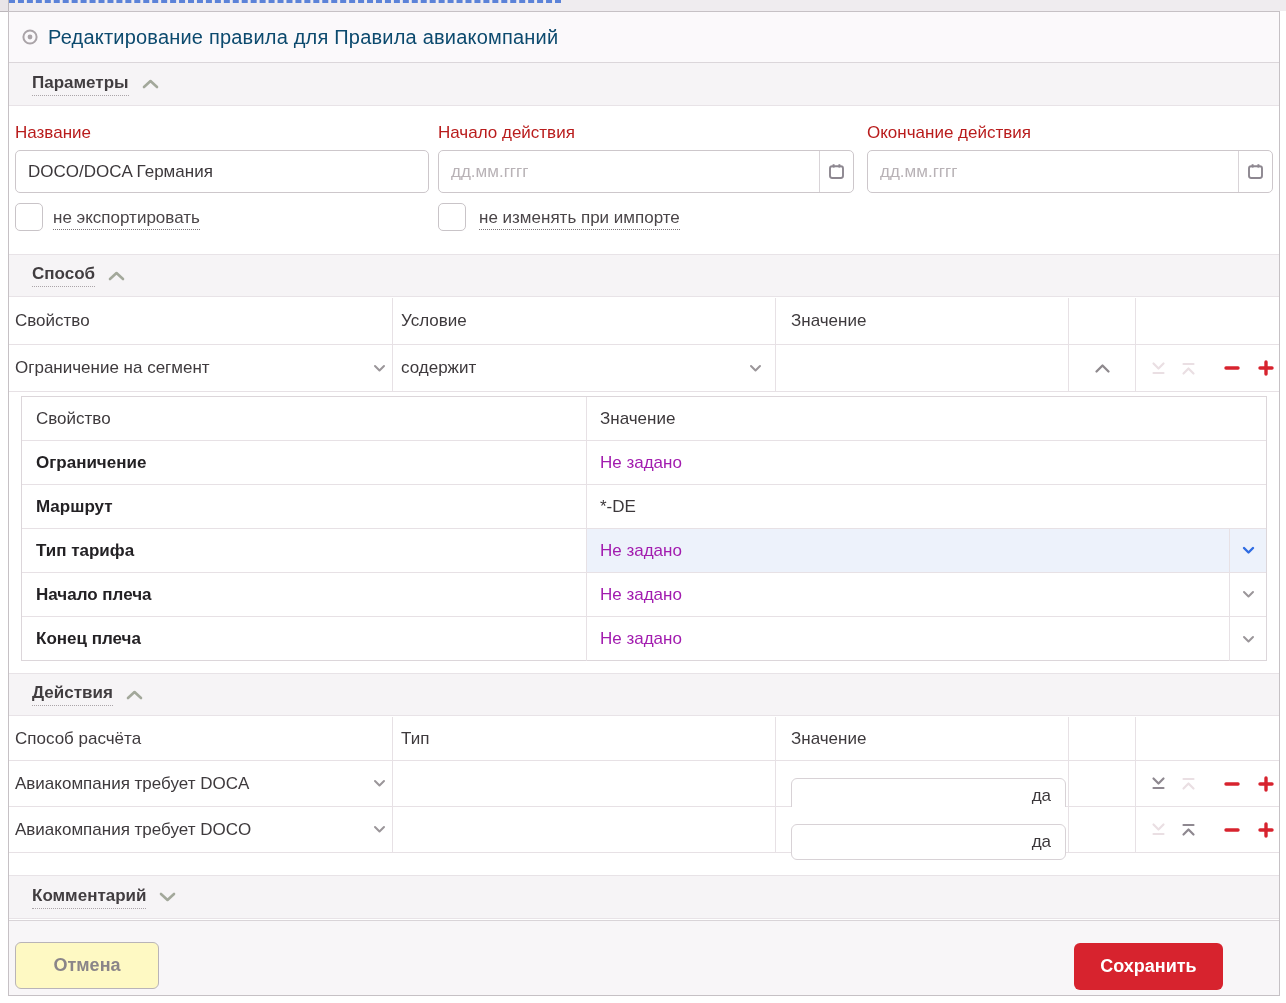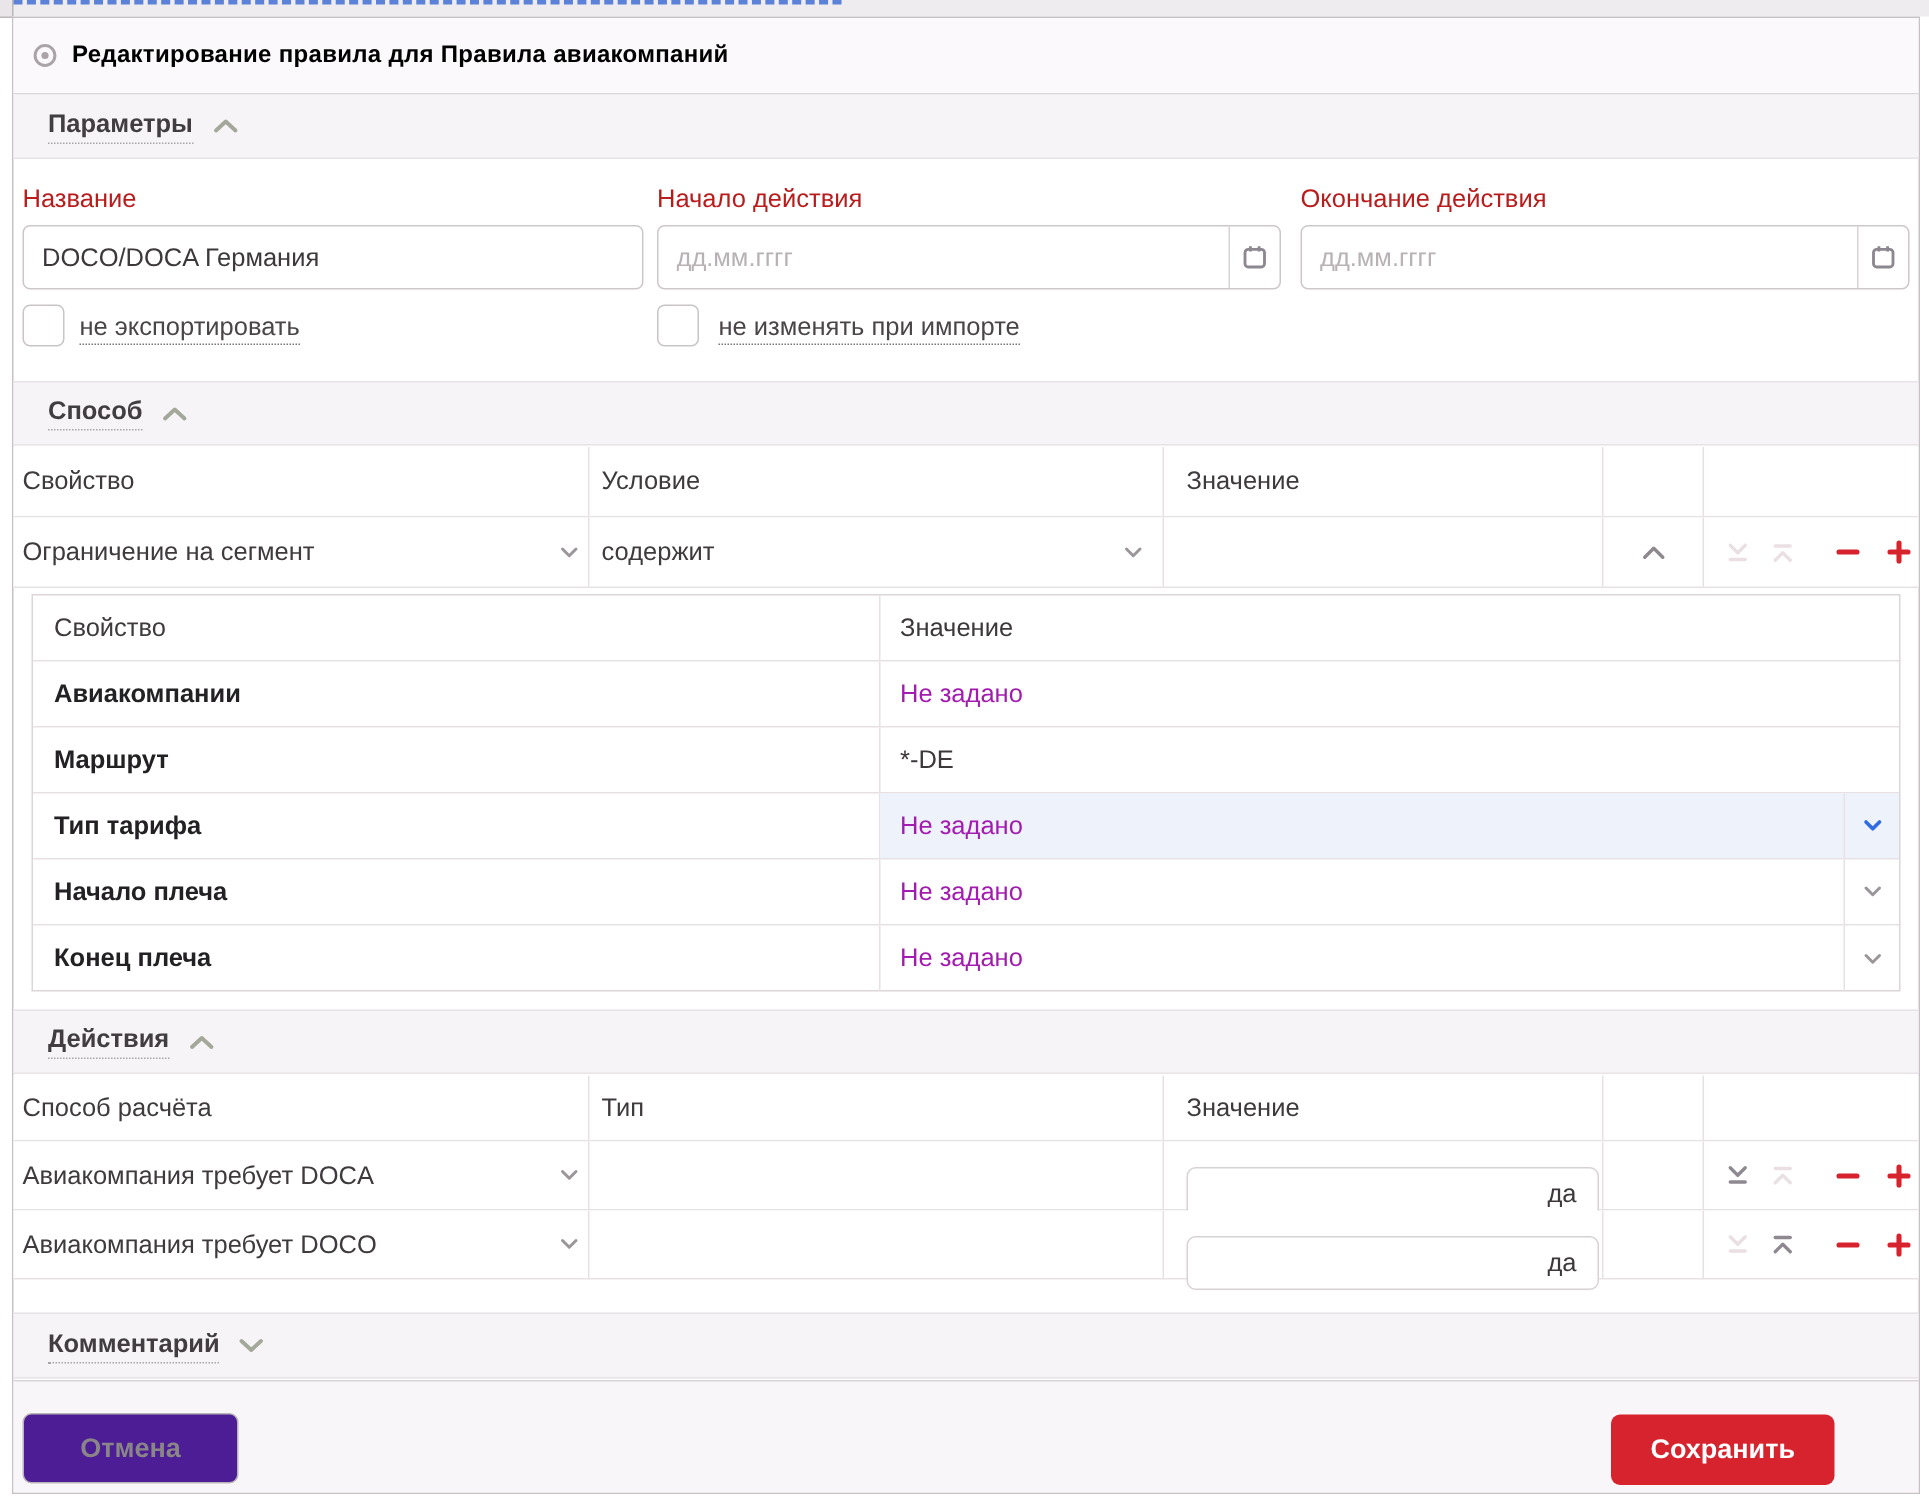--- a/index.html
+++ b/index.html
@@ -15,21 +15,21 @@
   
   .top-strip{position:absolute;left:0;top:0;width:1286px;height:11px;background:#efecef}
   .corner-box{position:absolute;left:0;top:0;width:9px;height:12px;background:#e9e5e8;border-right:1px solid #bcb7bb;border-bottom:1px solid #bcb7bb}
   .top-dashes{position:absolute;left:9px;top:0;width:552px;height:0;border-top:3px dashed var(--link-blue)}
 
   
   .panel{position:absolute;left:8px;top:11px;width:1272px;height:985px;background:#fff;border:1px solid #c6c1c5}
 
   .titlebar{position:absolute;left:0;top:0;width:1270px;height:51px;background:#fbf9fb;border-bottom:1px solid #dbd6da;display:flex;align-items:center}
   .target-icon{margin-left:12px;display:flex;color:#aaa4a8}
-  .page-title{margin-left:9px;font-size:16px;font-weight:bold;color:#000000;letter-spacing:.2px}
+  .page-title{margin-left:9px;font-size:20px;font-weight:normal;color:#0c4a6e;letter-spacing:.2px}
 
   .band{position:absolute;left:0;width:1270px;height:43px;background:#f6f4f6;border-bottom:1px solid #e8e3e7;display:flex;align-items:center}
   .band.bt{border-top:1px solid #e8e3e7}
   .band-title{margin-left:23px;font-size:17px;font-weight:bold;color:#413d40;border-bottom:1px dotted #aba5a9;padding-bottom:2px;cursor:pointer}
   .band-chevron{margin-left:12px;color:#a3a89b;display:flex;cursor:pointer}
 
   
   .field-label{position:absolute;font-size:17px;color:#b91c1c}
   .tinput{position:absolute;height:43px;border:1px solid #cdc7cb;border-radius:5px;background:#fff;font-size:17px;color:#3c383b;padding:0 12px;font-family:inherit;outline:none;width:100%}
   .tinput::placeholder{color:#b8b2b6}
@@ -69,21 +69,21 @@
   .n3{width:37px;display:flex;align-items:center;justify-content:center;color:#9b969a;cursor:pointer;border-left:1px solid #e7e1e5}
   .n1 .blbl{font-weight:bold;color:#232124}
   .ph{color:#a21caf}
   .hl{background:var(--row-highlight)}
   .hl-chev{color:var(--chevron-blue)}
 
   .val-box{margin-left:15px;margin-top:17px;width:275px;height:36px;border:1px solid #d8d2d6;border-radius:6px;display:flex;align-items:center;justify-content:flex-end;padding-right:14px;font-size:17px;color:#3c383b;background:#fff}
 
   
   .footer{position:absolute;left:0;top:908px;width:1270px;height:75px;background:#f8f6f8;border-top:1px solid #d9d4d8}
-  .btn-cancel{position:absolute;left:6px;top:21px;width:144px;height:47px;background:#4c1d95;border:1px solid #b9b4b8;border-radius:6px;font-size:18px;font-weight:bold;color:#8a8589;font-family:inherit;cursor:pointer}
+  .btn-cancel{position:absolute;left:6px;top:21px;width:144px;height:47px;background:#fef9c3;border:1px solid #b9b4b8;border-radius:6px;font-size:18px;font-weight:bold;color:#8a8589;font-family:inherit;cursor:pointer}
   .btn-save{position:absolute;right:56px;top:22px;width:149px;height:47px;background:var(--accent-red);border:none;border-radius:6px;font-size:18px;font-weight:bold;color:#fff;font-family:inherit;cursor:pointer}
   svg{display:block}
 </style>
 </head>
 <body>
 
 <div class="screen">
 
   <div class="top-strip">
     <div class="corner-box"></div>
@@ -211,21 +211,21 @@
       </div>
     </div>
 
     <div class="nested">
       <div class="nrow">
         <div class="n1">Свойство</div>
         <div class="n2">Значение</div>
       </div>
       <div class="nrow">
         <div class="n1">
-            <span class="blbl">Авиакомпании</span>
+            <span class="blbl">Ограничение</span>
           </div>
         <div class="n2">
             <span class="ph">Не задано</span>
           </div>
       </div>
       <div class="nrow">
         <div class="n1">
             <span class="blbl">Маршрут</span>
           </div>
         <div class="n2">

